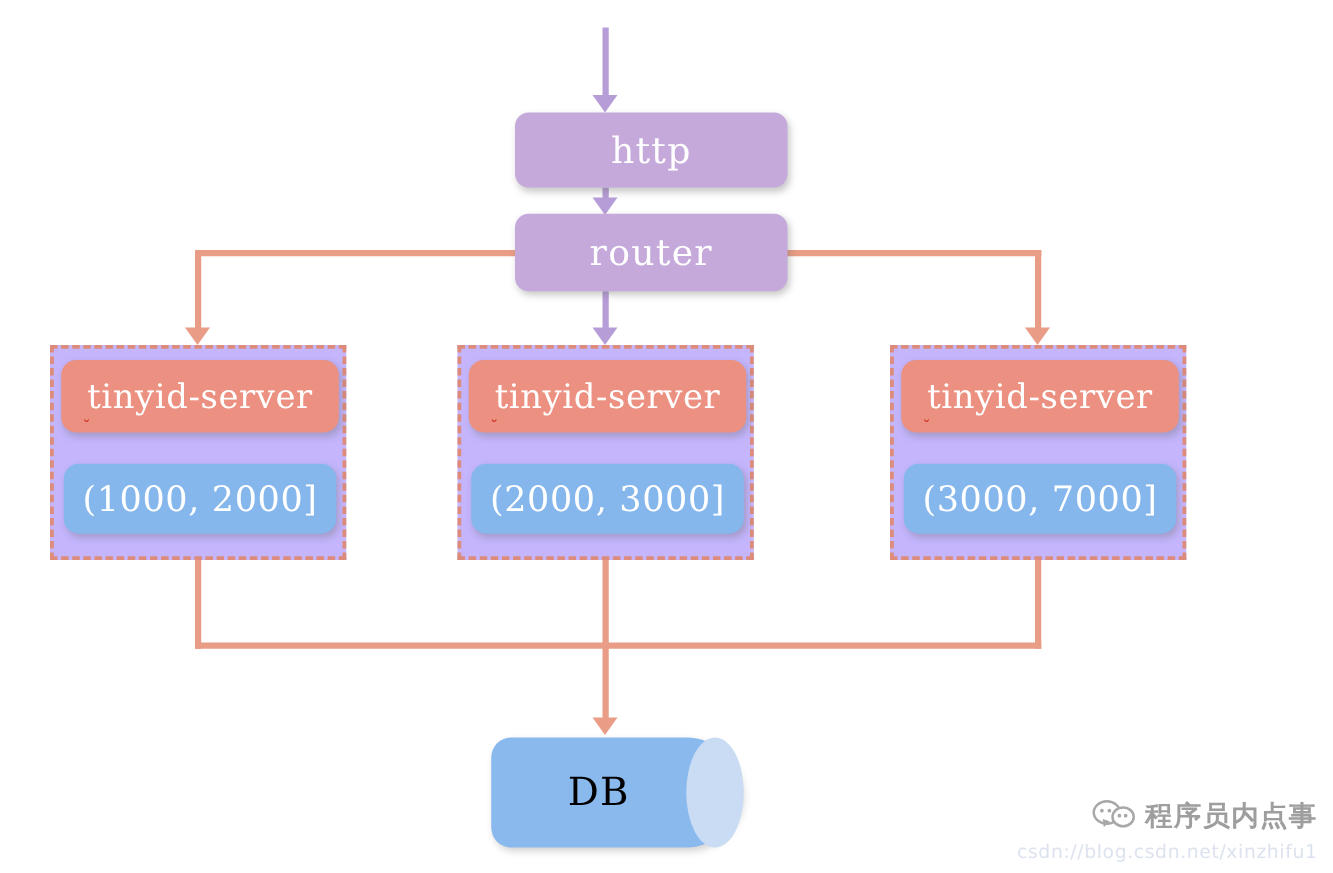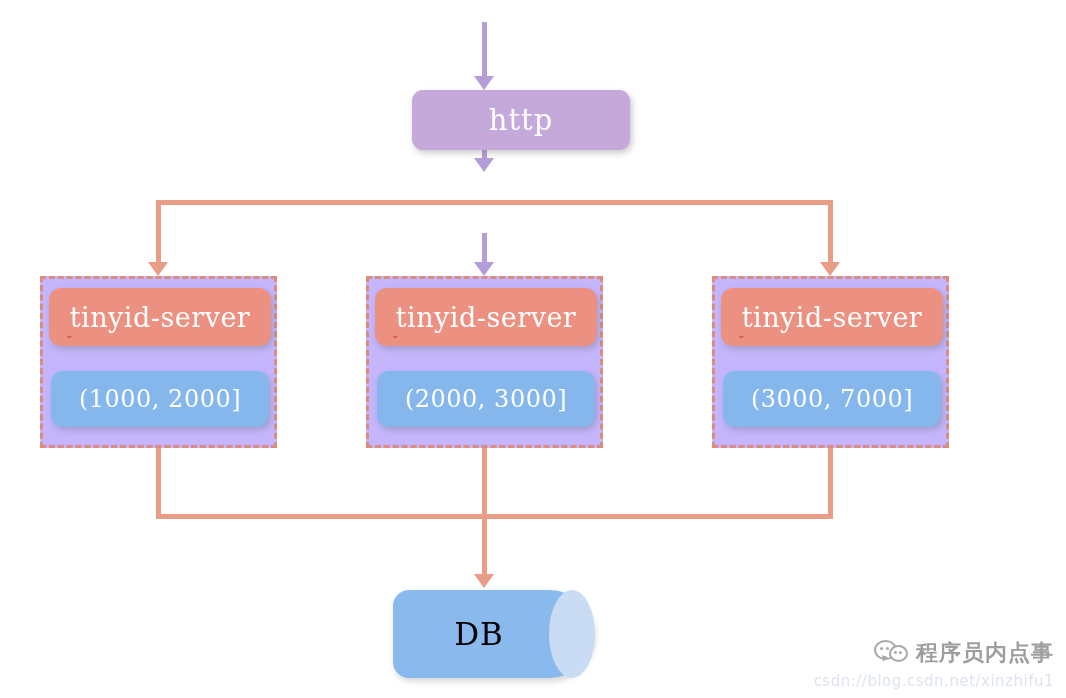--- a/index.html
+++ b/index.html
@@ -29,21 +29,21 @@
     letter-spacing:1px;z-index:3;}
   .purple-n{background:var(--purple-box);font-size:29px;margin-left:37px;}
   .group{position:absolute;width:237px;height:172px;border:3px dashed var(--dashed-border);
     box-sizing:border-box;background:#c4b5fd;z-index:2;}
   .server-box{position:absolute;left:6px;top:9px;width:222px;height:58px;
     background:var(--salmon-box);border-radius:12px;display:flex;align-items:center;
     justify-content:center;color:#fff;font-size:27px;letter-spacing:.5px;
     box-shadow:2px 3px 6px rgba(110,110,110,.35);}
   .range-box{position:absolute;left:8px;top:92px;width:218px;height:56px;
     background:var(--blue-box);border-radius:12px;display:flex;align-items:center;
-    justify-content:center;color:#fff;font-size:24px;letter-spacing:.5px;
+    justify-content:center;color:#fff;font-size:28px;letter-spacing:.5px;
     box-shadow:2px 3px 6px rgba(110,110,110,.35);}
   .check{position:absolute;left:17px;top:46px;color:var(--check-mark);
     font-size:13px;font-weight:bold;transform:scaleY(.8);z-index:4;
     font-family:"DejaVu Sans","Liberation Sans",sans-serif;}
   
   .db{position:absolute;left:393px;top:590px;width:200px;height:88px;
     background:var(--db-body);border-radius:16px 44px 44px 16px / 16px 44px 44px 16px;
     z-index:3;box-shadow:2px 3px 6px rgba(110,110,110,.3);}
   .db-cap{position:absolute;right:-2px;top:0;width:46px;height:88px;
     background:var(--db-cap);border-radius:50%;}
@@ -76,20 +76,23 @@
   <div class="vline purple-l" style="left:482px;top:22px;height:56px"></div>
   <div class="head-down purple-h" style="left:474px;top:76px"></div>
 
   <div class="node purple-n" style="left:375px;top:90px;width:218px;height:60px">
     <span>http</span>
   </div>
 
   <div class="vline purple-l" style="left:482px;top:150px;height:10px"></div>
   <div class="head-down purple-h" style="left:474px;top:158px"></div>
 
+  <div class="node purple-n" style="left:375px;top:171px;width:218px;height:62px">
+    <span>router</span>
+  </div>
 
   <div class="hline salmon-l" style="left:156px;top:200px;width:677px;z-index:1"></div>
   <div class="vline salmon-l" style="left:156px;top:200px;height:64px"></div>
   <div class="head-down" style="left:148px;top:262px"></div>
   <div class="vline salmon-l" style="left:828px;top:200px;height:64px"></div>
   <div class="head-down" style="left:820px;top:262px"></div>
 
   <div class="vline purple-l" style="left:482px;top:233px;height:31px"></div>
   <div class="head-down purple-h" style="left:474px;top:262px"></div>
 

